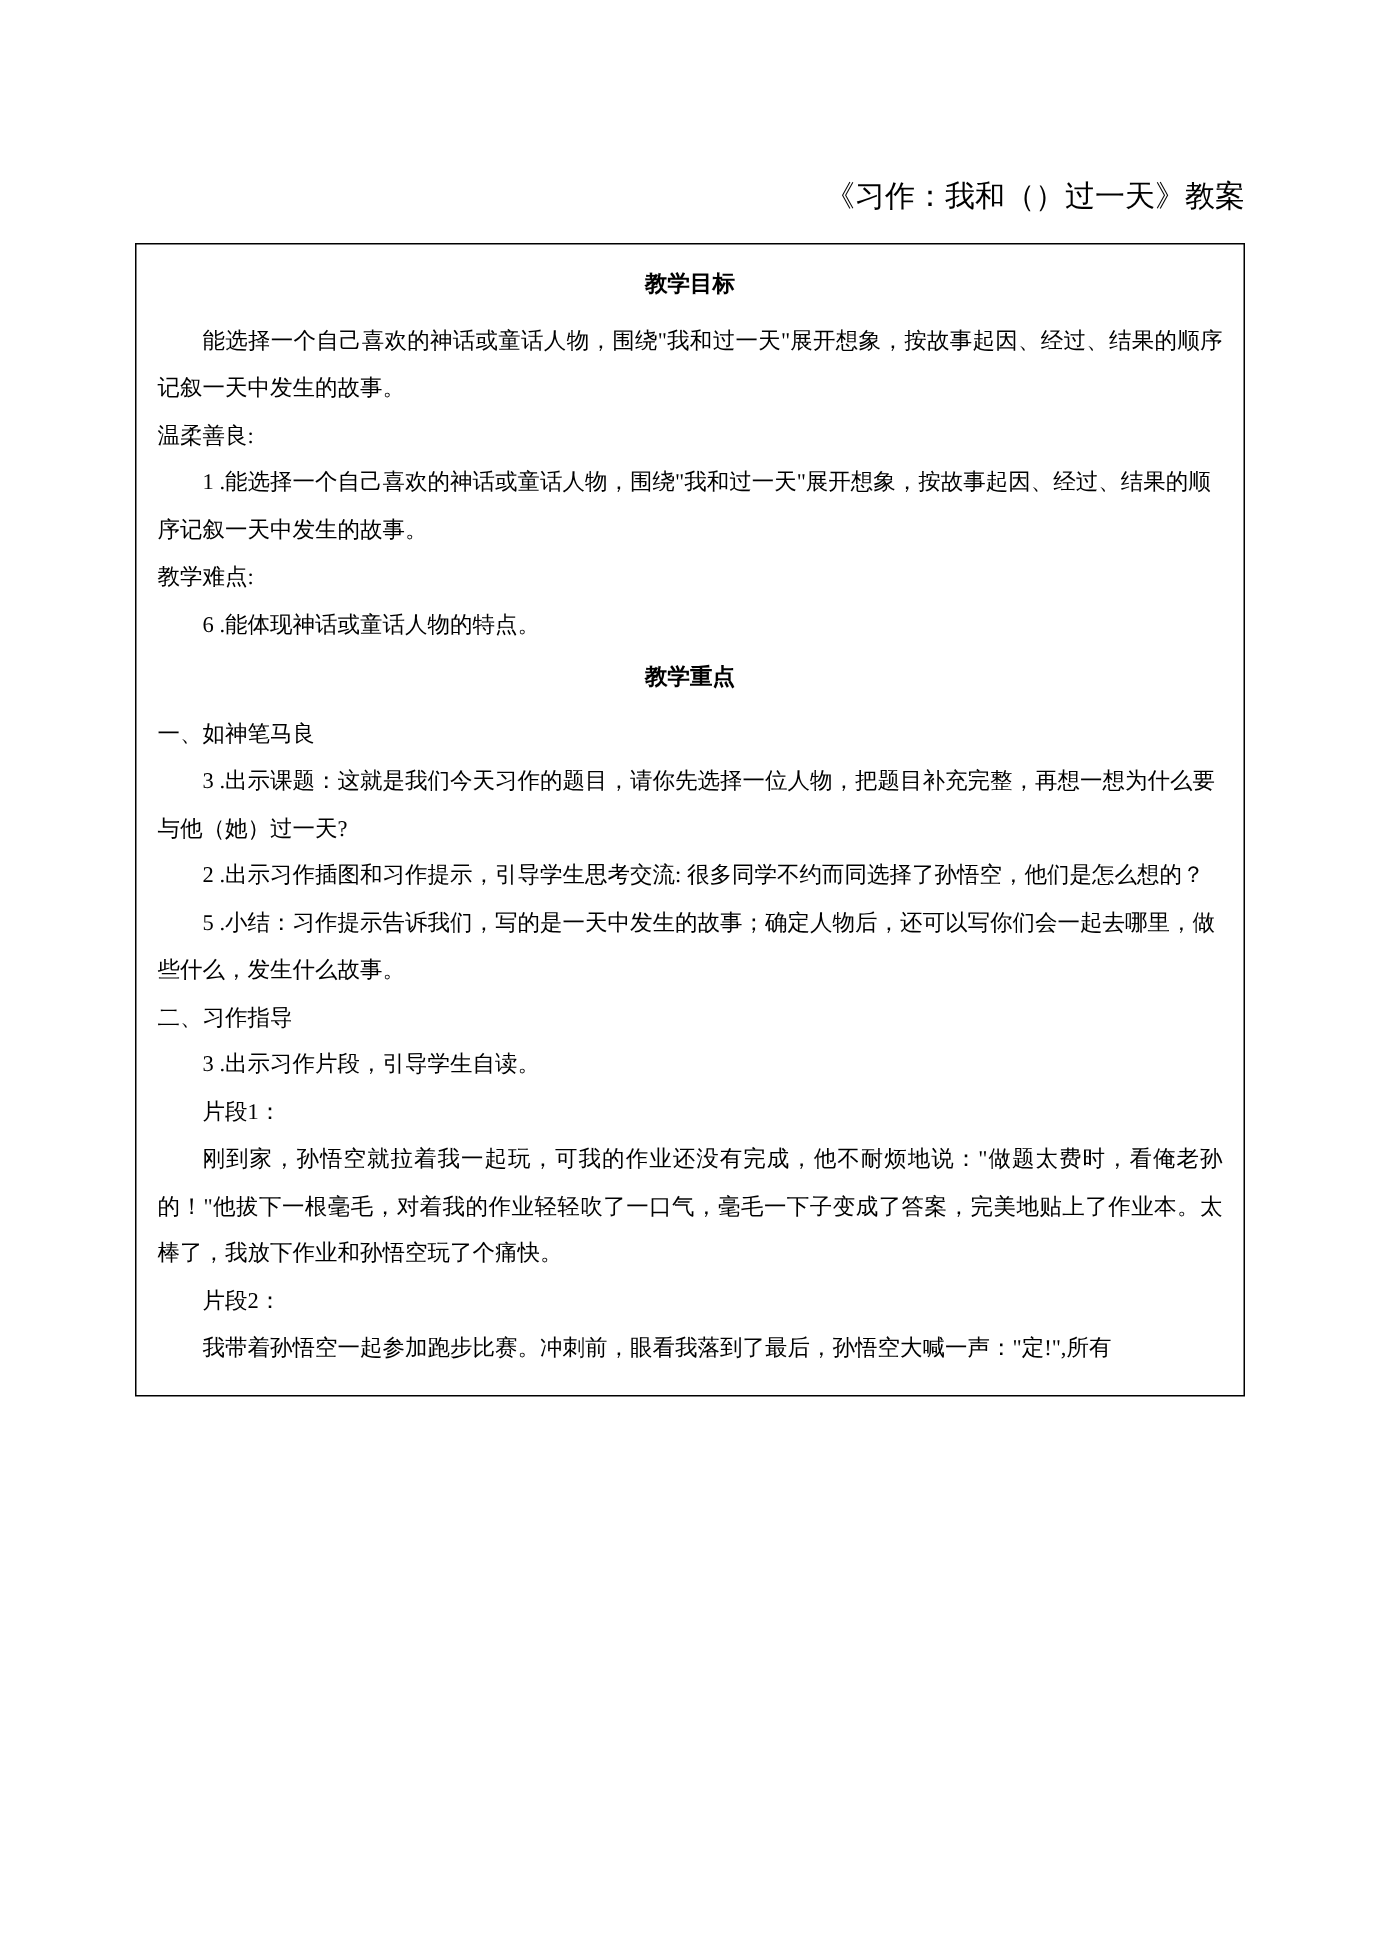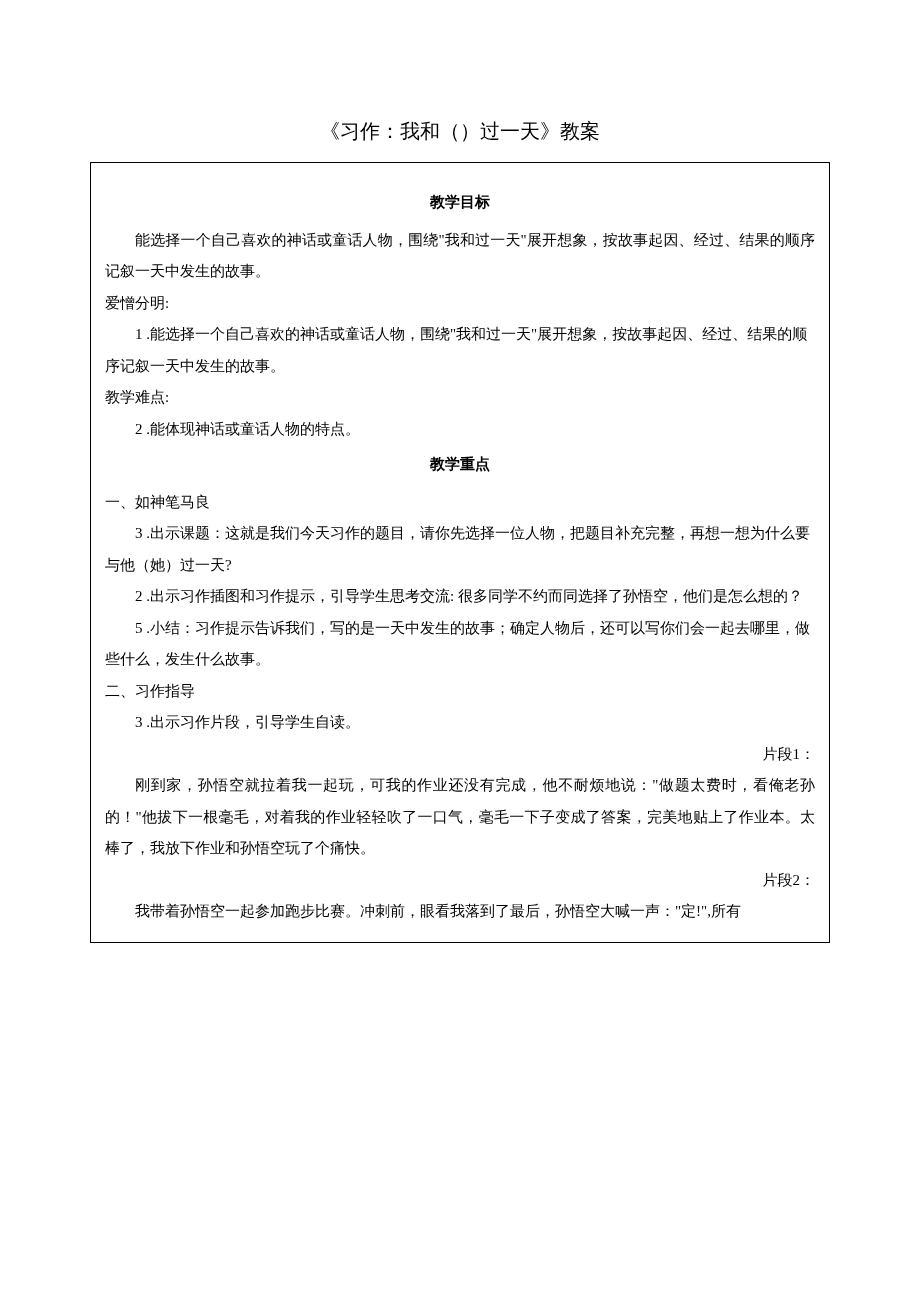--- a/index.html
+++ b/index.html
@@ -9,27 +9,27 @@
     font-family: "SimSun", "宋体", serif;
     width: 920px;
     color: #000000;
     font-size: 15px;
     line-height: 2.1;
   }
   .page {
     padding: 110px 90px 60px 90px;
   }
   .title {
-    text-align: center;
+    text-align: right;
     font-size: 20px;
     margin-bottom: 10px;
   }
   .box {
     border: 1px solid #000;
-    padding: 20px 14px 14px 14px;
+    padding: 8px 14px 14px 14px;
   }
   .section-heading {
     text-align: center;
     font-weight: bold;
     margin: 4px 0 6px 0;
   }
   .para {
     text-indent: 2em;
     margin: 0;
     text-align: justify;
@@ -42,40 +42,39 @@
     text-indent: 2em;
     margin: 0;
   }
   .hl {
     background-color: #ffff00;
     padding: 0 1px;
   }
   .snippet-indent {
     text-indent: 2em;
     margin: 0;
-    text-align: right;
   }
 </style>
 </head>
 <body>
 
 <div class="page">
   <div class="title">《习作：我和（）过一天》教案</div>
 
   <div class="box">
 
     <div class="section-heading">教学目标</div>
     <p class="para">能选择一个自己喜欢的神话或童话人物，围绕"我和过一天"展开想象，按故事起因、经过、结果的顺序记叙一天中发生的故事。</p>
 
 
-    <p class="no-indent">爱憎分明:</p>
+    <p class="no-indent">温柔善良:</p>
     <p class="num-indent">1 .能选择一个自己喜欢的神话或童话人物，围绕"我和过一天"展开想象，按故事起因、经过、结果的顺序记叙一天中发生的故事。</p>
 
     <p class="no-indent">教学难点:</p>
-    <p class="num-indent">2 .能体现神话或童话人物的特点。</p>
+    <p class="num-indent">6 .能体现神话或童话人物的特点。</p>
 
     <div class="section-heading">教学重点</div>
 
     <p class="no-indent">一、如神笔马良</p>
 
 
     <p class="num-indent">3 .出示课题：这就是我们今天习作的题目，请你先选择一位人物，把题目补充完整，再想一想为什么要与他（她）过一天?</p>
     <p class="num-indent">2 .出示习作插图和习作提示，引导学生思考交流: 很多同学不约而同选择了孙悟空，他们是怎么想的？</p>
     <p class="num-indent">5 .小结：习作提示告诉我们，写的是一天中发生的故事；确定人物后，还可以写你们会一起去哪里，做些什么，发生什么故事。</p>
 

